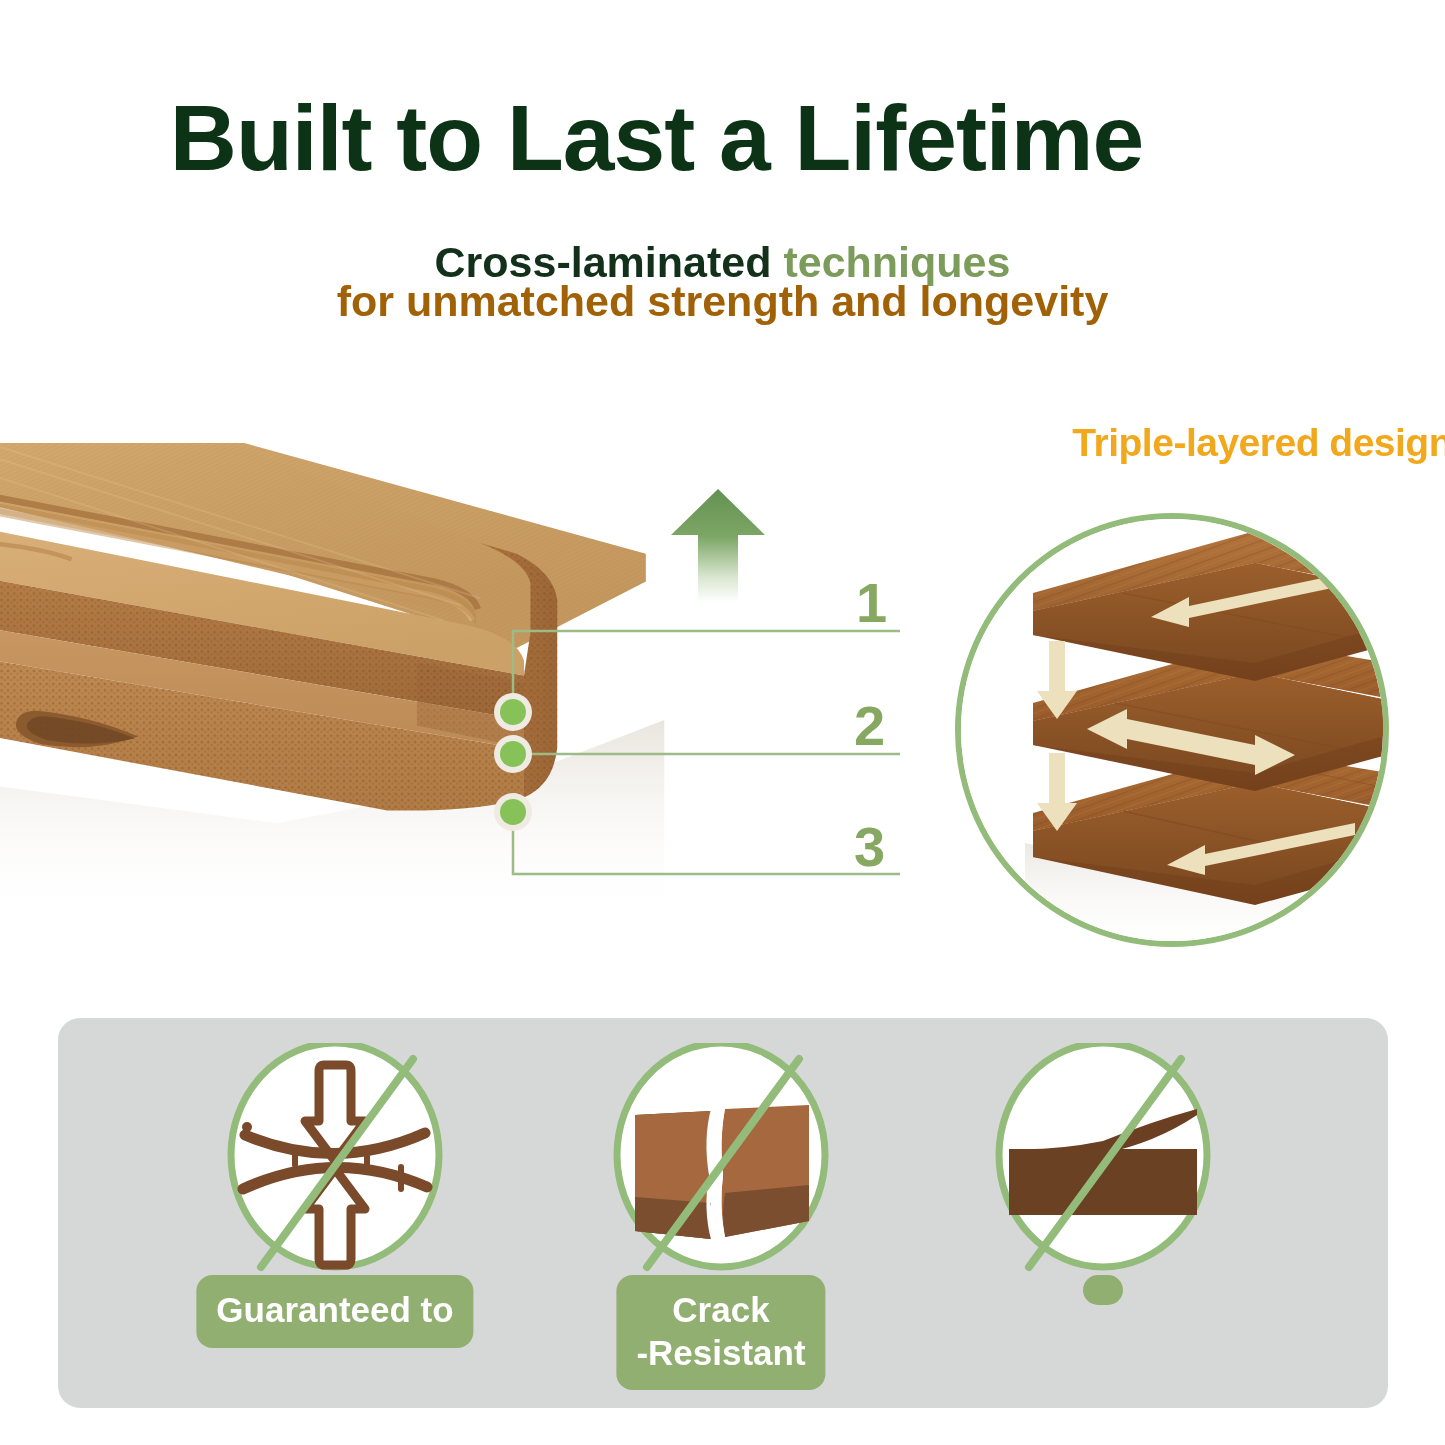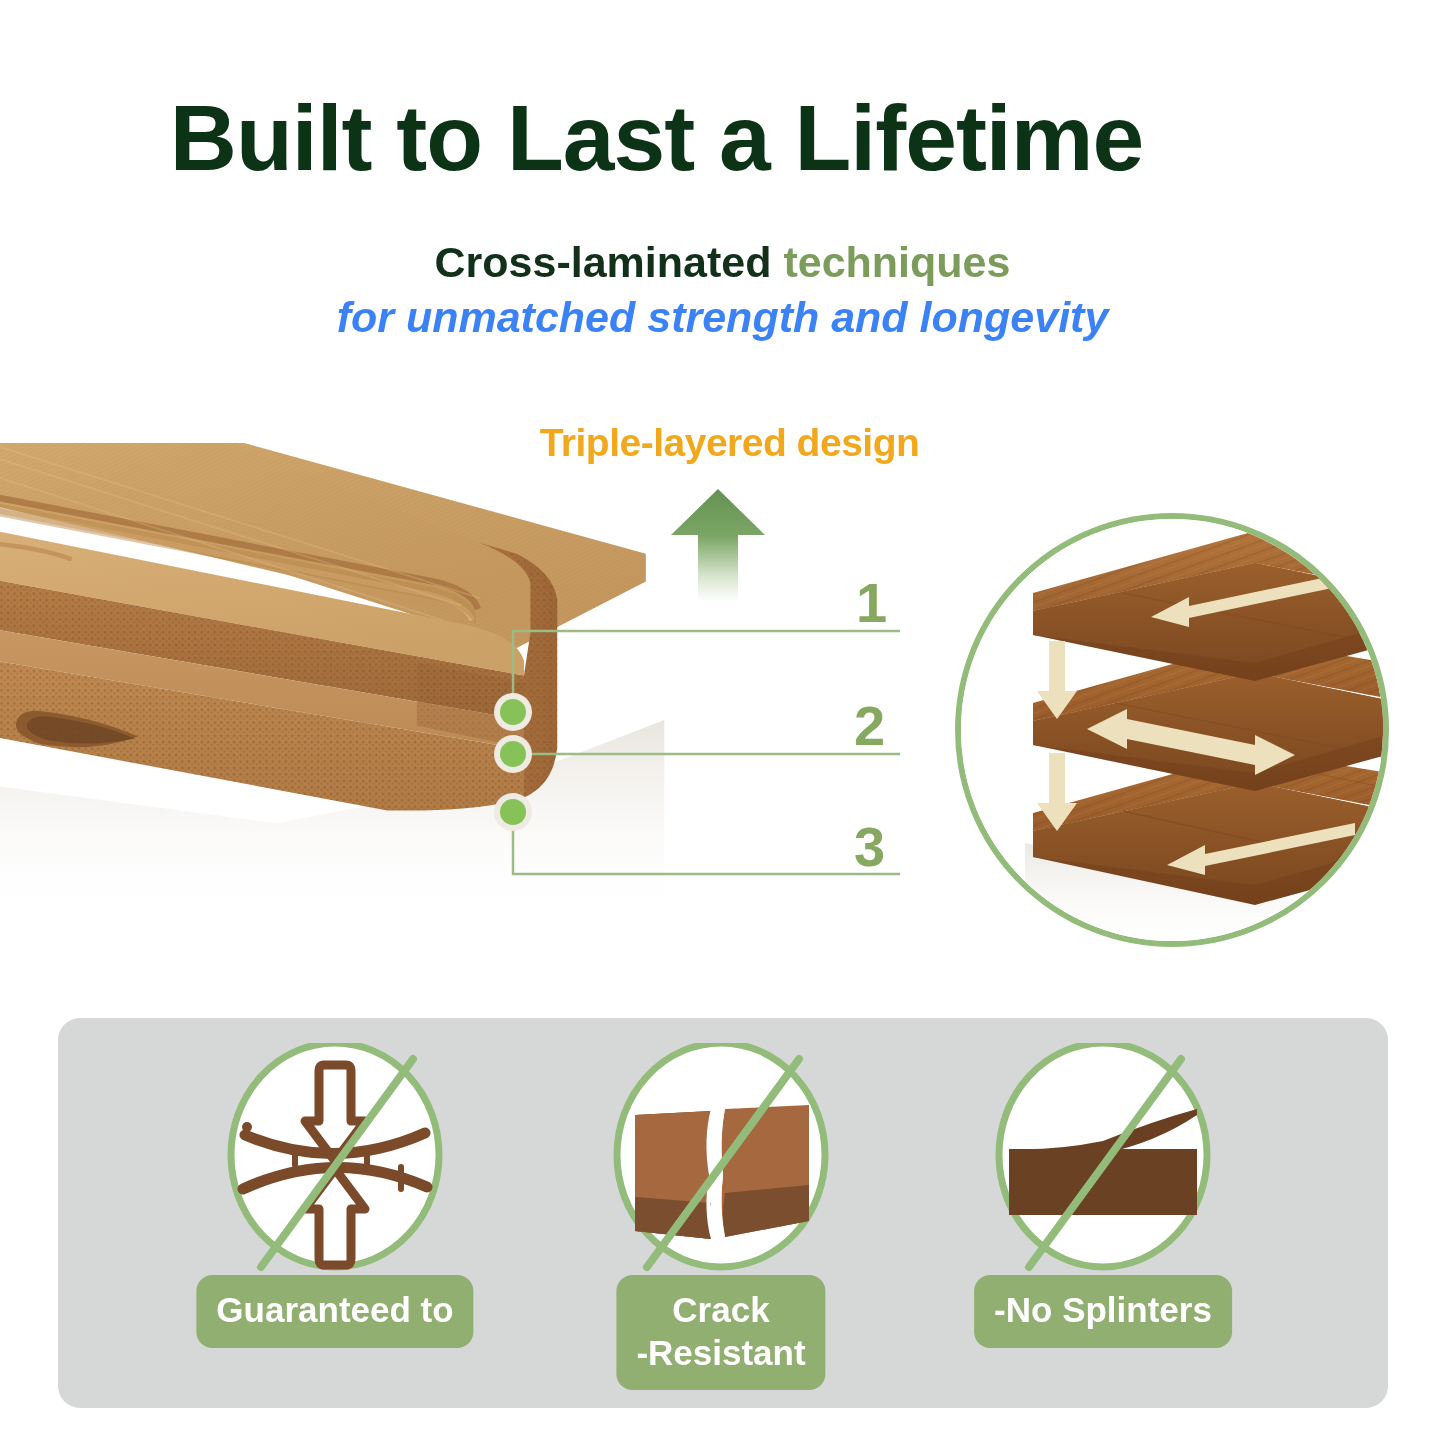--- a/index.html
+++ b/index.html
@@ -19,26 +19,26 @@
     font-size:93px; line-height:1.0; font-weight:700;
     letter-spacing:-1px;
     color:#0C3316;
     white-space:nowrap;
   }
   .subline {
     position:absolute; left:0; width:1445px; text-align:center;
     font-size:43px; line-height:1.0; white-space:nowrap;
   }
   .subline1 { top:241px; }
-  .subline2 { top:296px; color:#3b82f6; font-weight:600;font-style:italic; }
+  .subline2 { top:280px; color:#a16207; font-weight:600; }
   .sub-strong { color:#12301A; font-weight:700; }
   .sub-soft   { color:#7C9C5C; font-weight:600; }
 
   .triple-label {
-    position:absolute; left:0; top:421px; width:1445px; text-align:center;
+    position:absolute; left:0; top:421px; width:1445px; text-align:right;
     font-size:39px; font-weight:700; color:#F2A81C; white-space:nowrap;
     letter-spacing:-0.5px;
   }
   .triple-label-inner { display:inline-block; transform:translateX(7px); }
 
   
   .up-arrow { position:absolute; left:668px; top:487px; width:100px; height:115px; }
 
   
   .board-wrap {
@@ -374,17 +374,16 @@
         <ellipse cx="120" cy="112" rx="104" ry="112" fill="#FFFFFF" stroke="#93BC7A" stroke-width="7"></ellipse>
 
         <path d="M214 66 Q170 78 120 98 Q70 108 26 106 Q74 118 122 110 Q172 100 214 72 Z" fill="#6B3F22"></path>
 
         <rect x="26" y="106" width="188" height="66" fill="#6B4124"></rect>
 
         <path d="M46 224 L198 16" stroke="#93BC7A" stroke-width="8" stroke-linecap="round"></path>
       </svg>
     </div>
     <div class="badge">
-      <span class="l2">-No Splinters</span>
     </div>
   </div>
 
 </div>
 
 </body></html>

